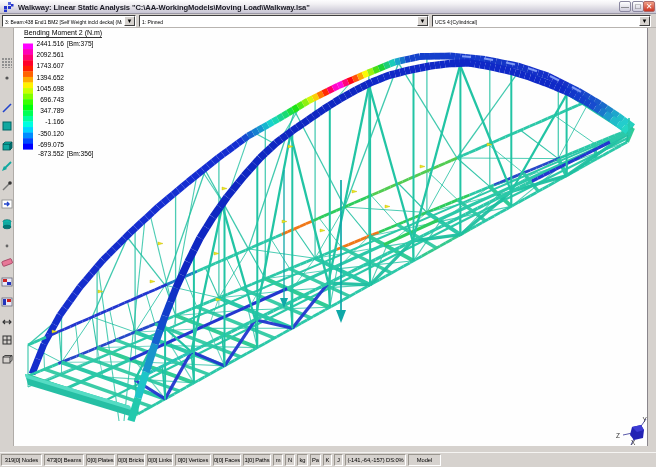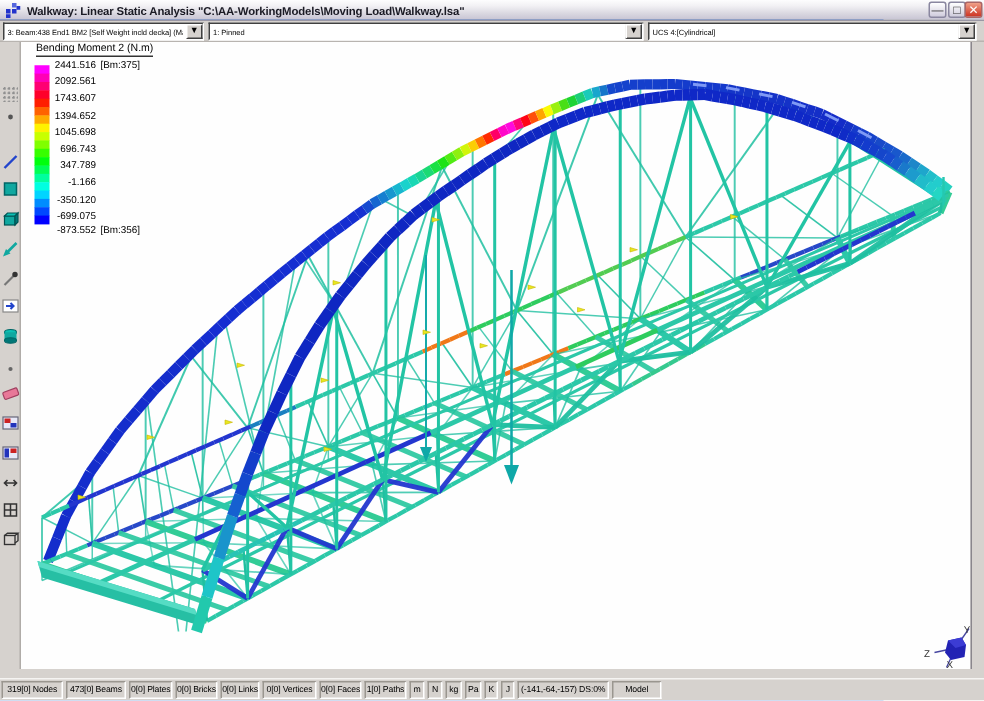--- a/index.html
+++ b/index.html
@@ -1,15 +1,15 @@
 <!DOCTYPE html>
 <html><head><meta charset="utf-8"><style>
 *{margin:0;padding:0;box-sizing:border-box}
 html,body{width:656px;height:467px;overflow:hidden;font-family:"Liberation Sans",sans-serif}
-#win{position:relative;width:589px;height:467px;background:#3b82f6}
+#win{position:relative;width:589px;height:467px;background:#4c1d95}
 #title{position:absolute;left:0;top:0;width:656px;height:14px;
  background:linear-gradient(#fdfdfe 0%,#f2f1f4 30%,#d9d7e0 70%,#c8c5d4 100%);
  border-bottom:1px solid #9a97a4}
 #title .txt{position:absolute;left:18px;top:2.5px;font-size:7.6px;font-weight:bold;color:#1a1a24;letter-spacing:-0.1px}
 #ticon{position:absolute;left:4px;top:2px;width:10px;height:10px}
 .tbtn{position:absolute;top:1px;width:12px;height:11px;border:1px solid #8a87a0;border-radius:2px;
  background:linear-gradient(#fff,#cfccdc);font-size:8px;line-height:9px;text-align:center;color:#333}
 #close{background:linear-gradient(#f0a088,#cc3322);color:#fff;border-color:#a66}
 #toolrow{position:absolute;left:0;top:14px;width:656px;height:14px;background:#d6d2ce;border-bottom:1px solid #b8b4b0}
 .combo{position:absolute;top:1px;height:12px;background:#fff;border:1px solid #808080;

